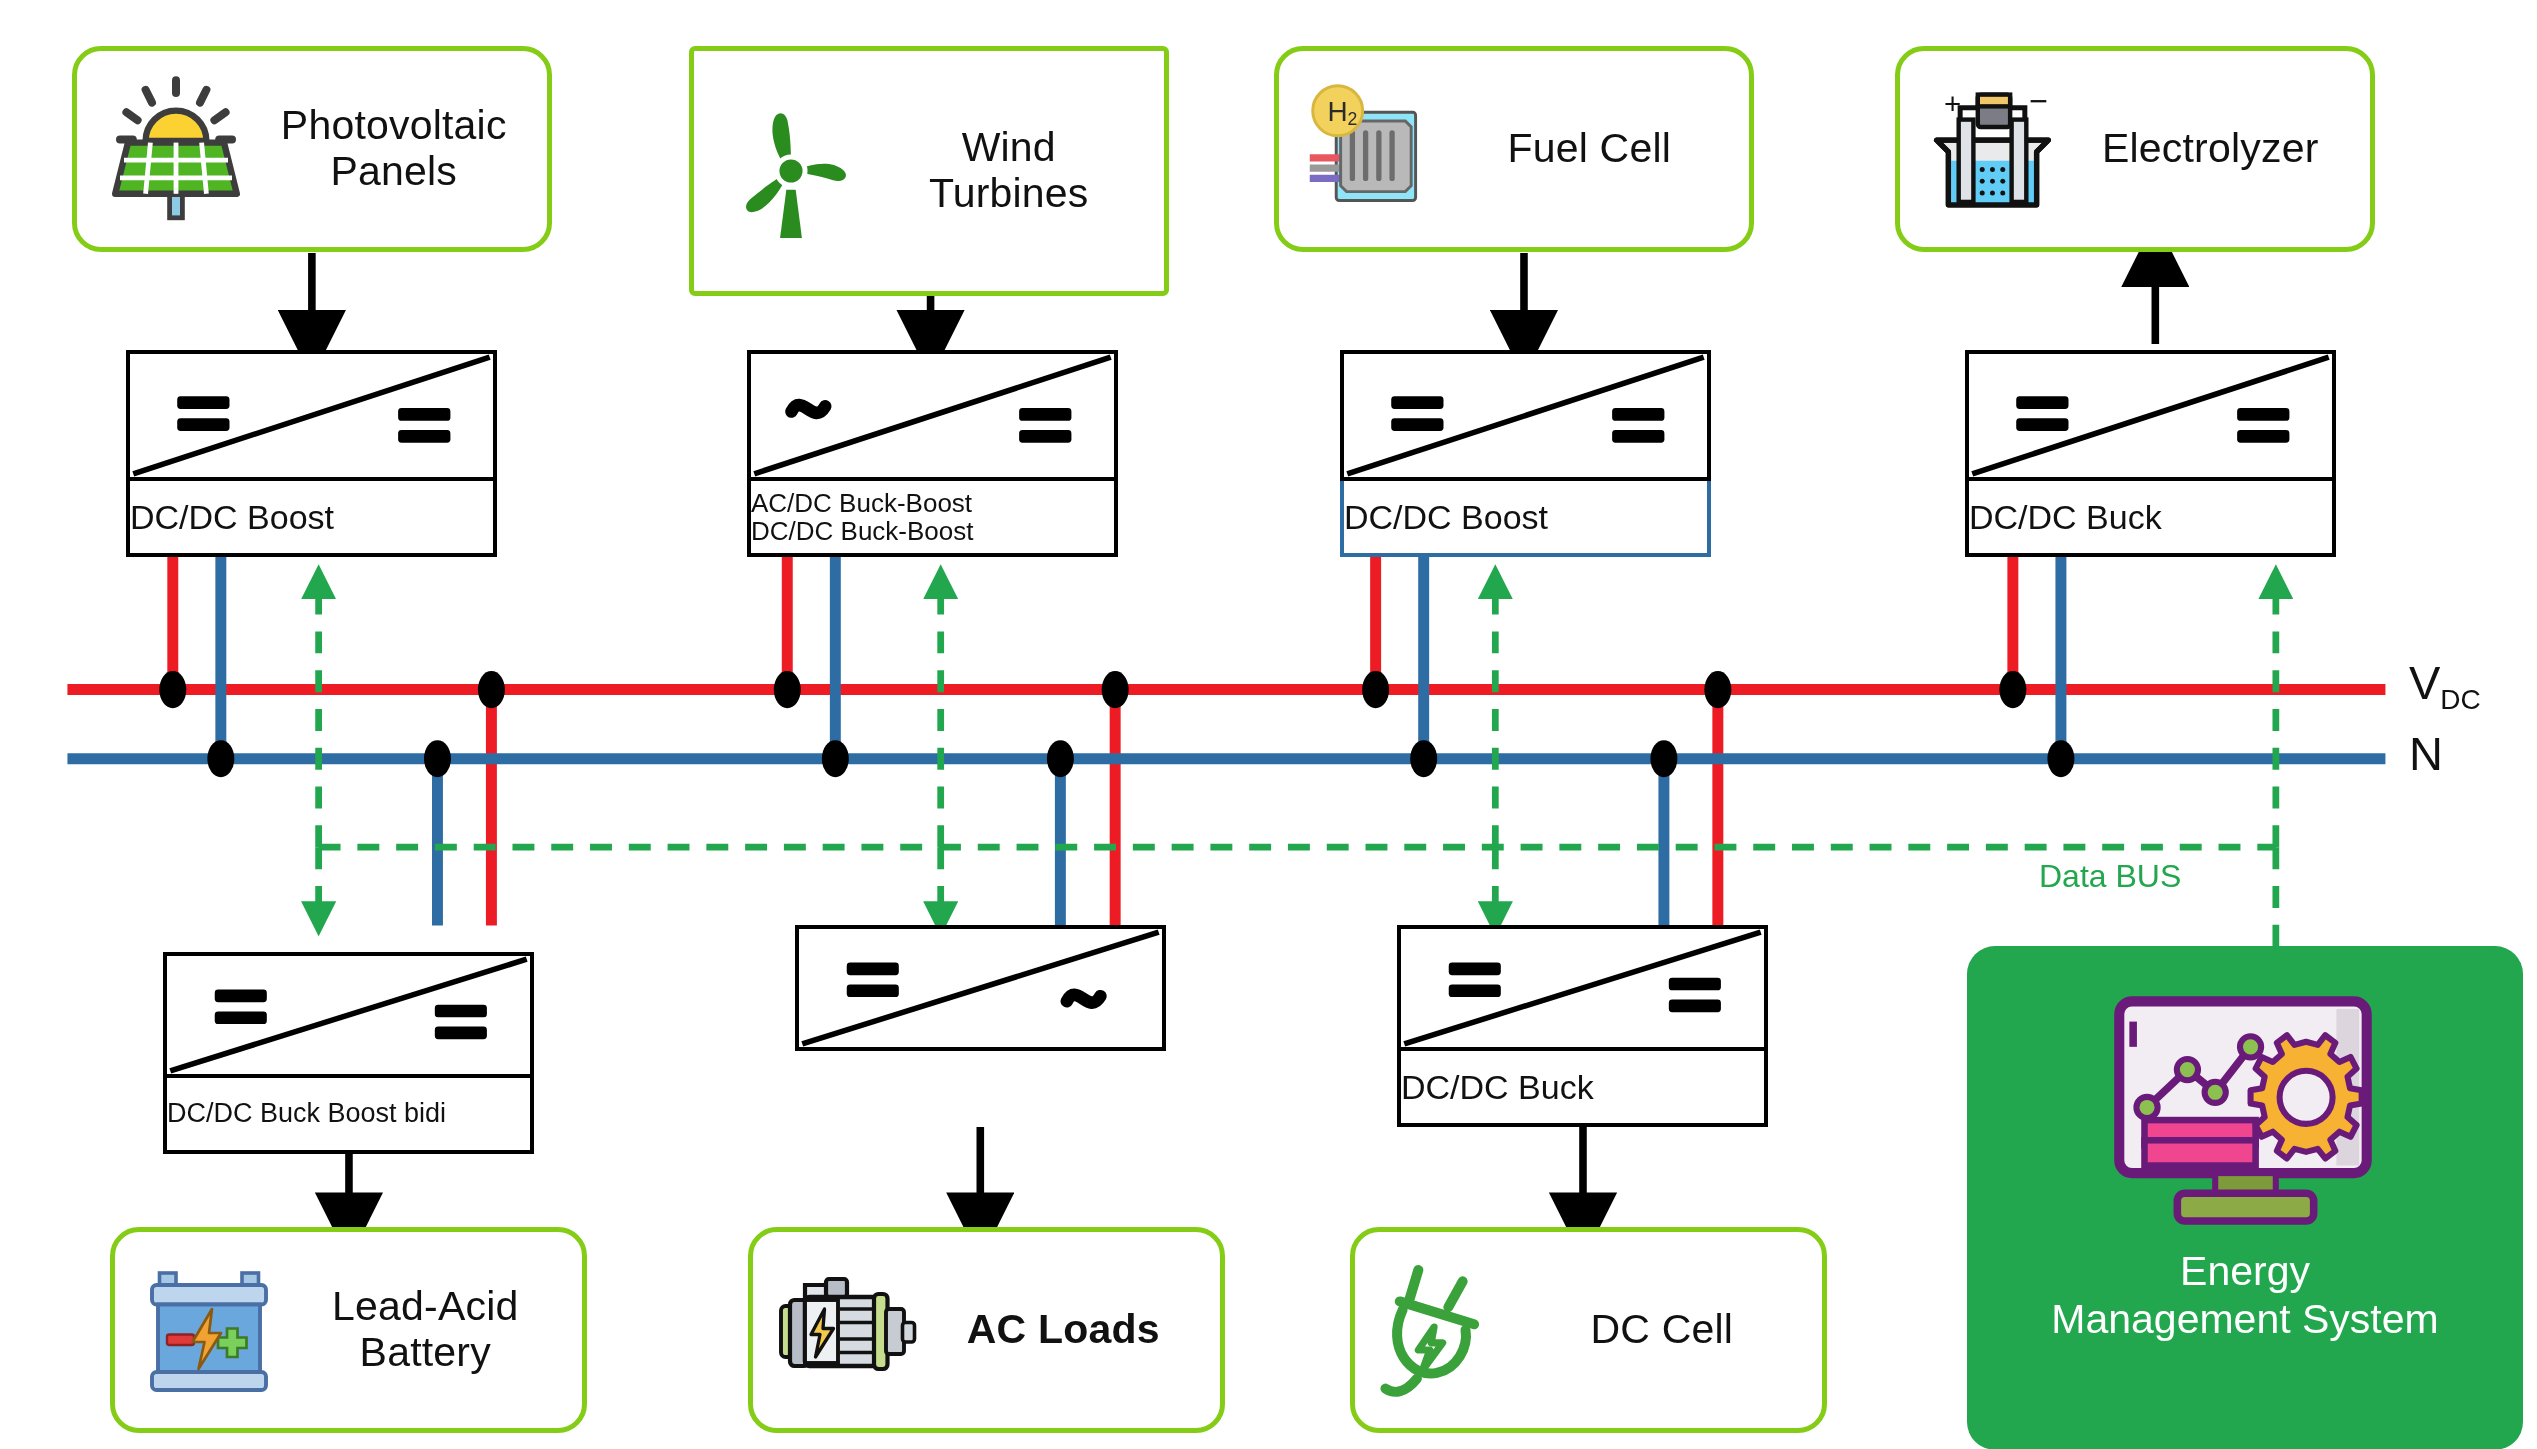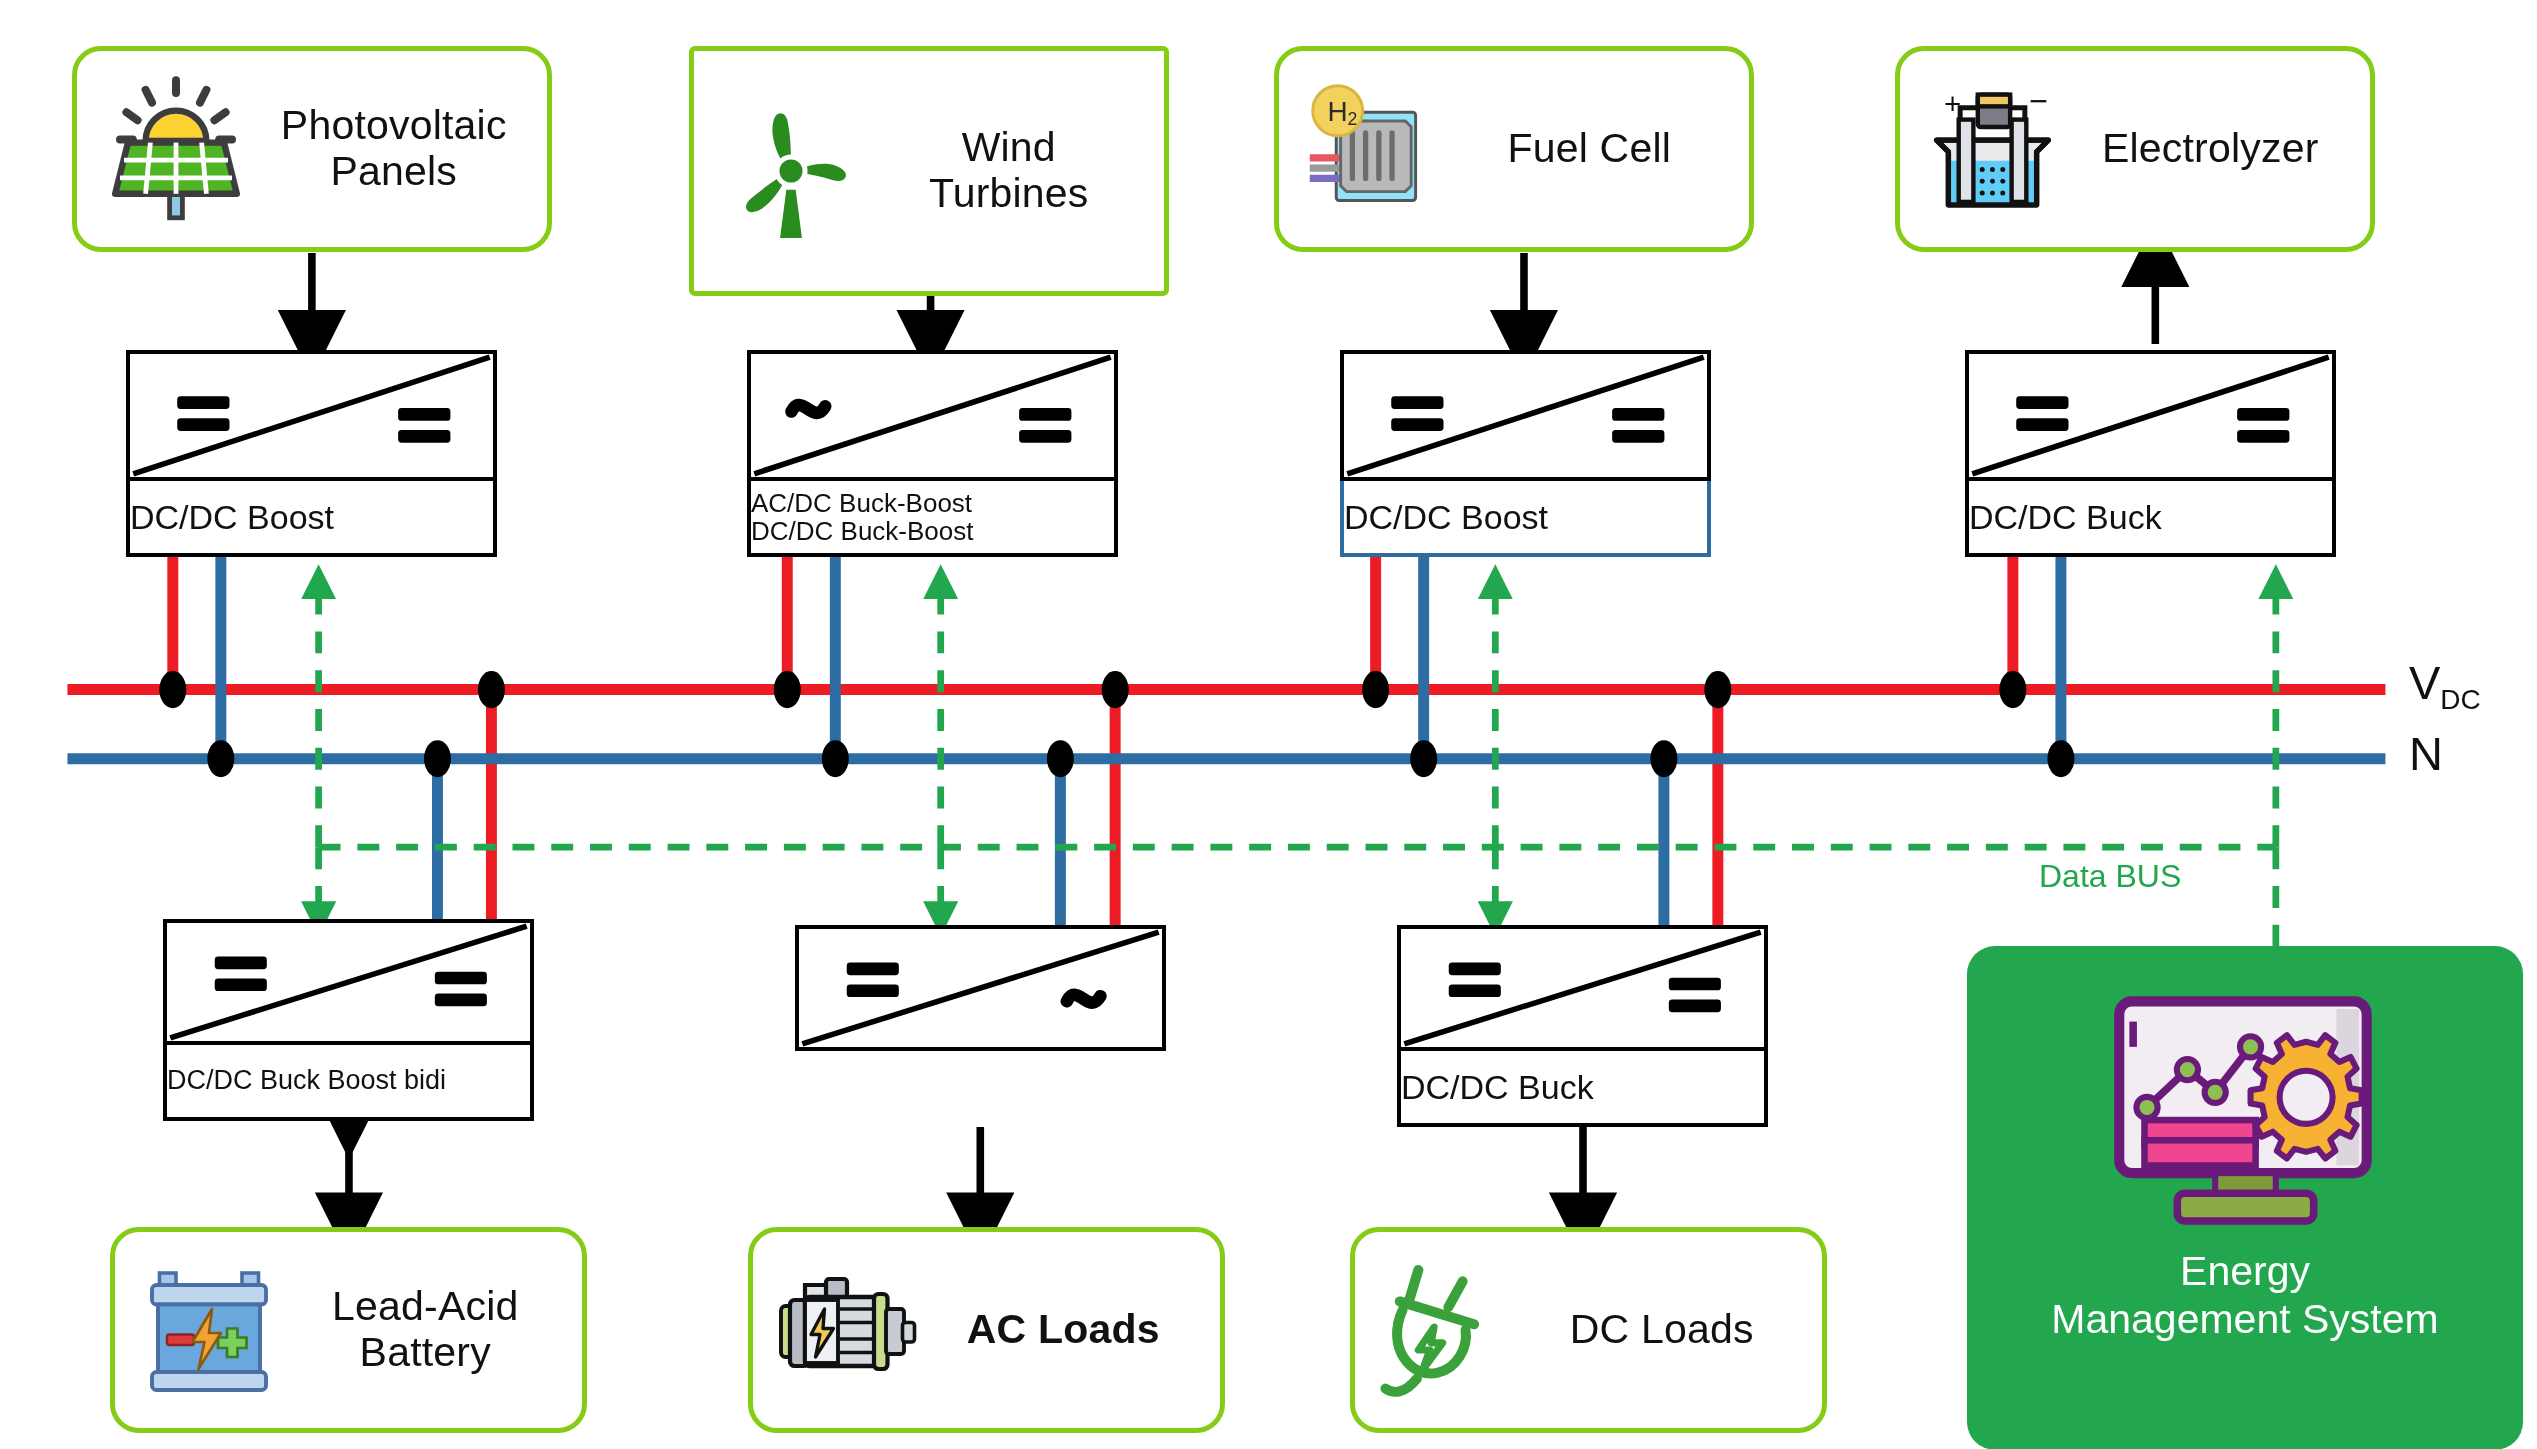--- a/index.html
+++ b/index.html
@@ -318,21 +318,21 @@
       <span class="l">DC/DC Buck</span>
     </div>
   </div>
 
   <div class="busname" style="left:2409px;top:659px;">
     <span>V</span><sub>DC</sub>
   </div>
   <div class="busname" style="left:2409px;top:730px;">N</div>
   <div class="databuslbl" style="left:2039px;top:858px;">Data BUS</div>
 
-  <div class="conv" style="left:163px;top:919px;width:371px;height:202px;">
+  <div class="conv" style="left:163px;top:952px;width:371px;height:202px;">
     <div class="sym" style="height:126px;">
       <svg width="100%" height="100%" viewBox="0 0 440 150" preserveAspectRatio="none">
         <line x1="4" y1="146" x2="436" y2="4" stroke="#000" stroke-width="7"></line>
       </svg>
       <svg style="position:absolute;left:0;top:0;" width="371" height="126" viewBox="0 0 440 150">
         <g fill="#000">
               <rect x="56" y="40" width="62" height="15" rx="4"></rect>
               <rect x="56" y="66" width="62" height="15" rx="4"></rect>
             </g>
         <g fill="#000">
@@ -428,21 +428,21 @@
         <g stroke="#3ba23b" stroke-width="7" fill="none" stroke-linecap="round" stroke-linejoin="round">
           <path d="M31 8 L25 28"></path>
           <path d="M62 16 L52 34"></path>
           <path d="M18 30 L70 46"></path>
           <path d="M20 36 C8 62 26 84 44 80 C58 77 66 62 64 50"></path>
           <path d="M30 84 C22 94 14 95 8 91"></path>
         </g>
         <path d="M42 48 L31 64 L39 64 L34 78 L48 59 L40 59 Z" fill="none" stroke="#3ba23b" stroke-width="5" stroke-linejoin="round"></path>
       </svg>
     </span>
-    <span class="lbl">DC Loads</span>
+    <span class="lbl">DC Cell</span>
   </div>
 
   <div class="ems" style="left:1967px;top:946px;width:556px;height:504px;padding-top:40px;">
     <span>
       <svg width="303" height="253" viewBox="0 0 120 100">
         <rect x="10" y="6" width="98" height="68" rx="5" fill="#f1edf2" stroke="#6a1b7a" stroke-width="4"></rect>
         <rect x="96" y="9" width="9" height="62" fill="#dcd5de"></rect>
         <rect x="14" y="14" width="3" height="10" fill="#6a1b7a"></rect>
         <polyline points="21,48 37,33 48,42 62,24" fill="none" stroke="#6a1b7a" stroke-width="3"></polyline>
         <g fill="#8cc152" stroke="#6a1b7a" stroke-width="2.4">

